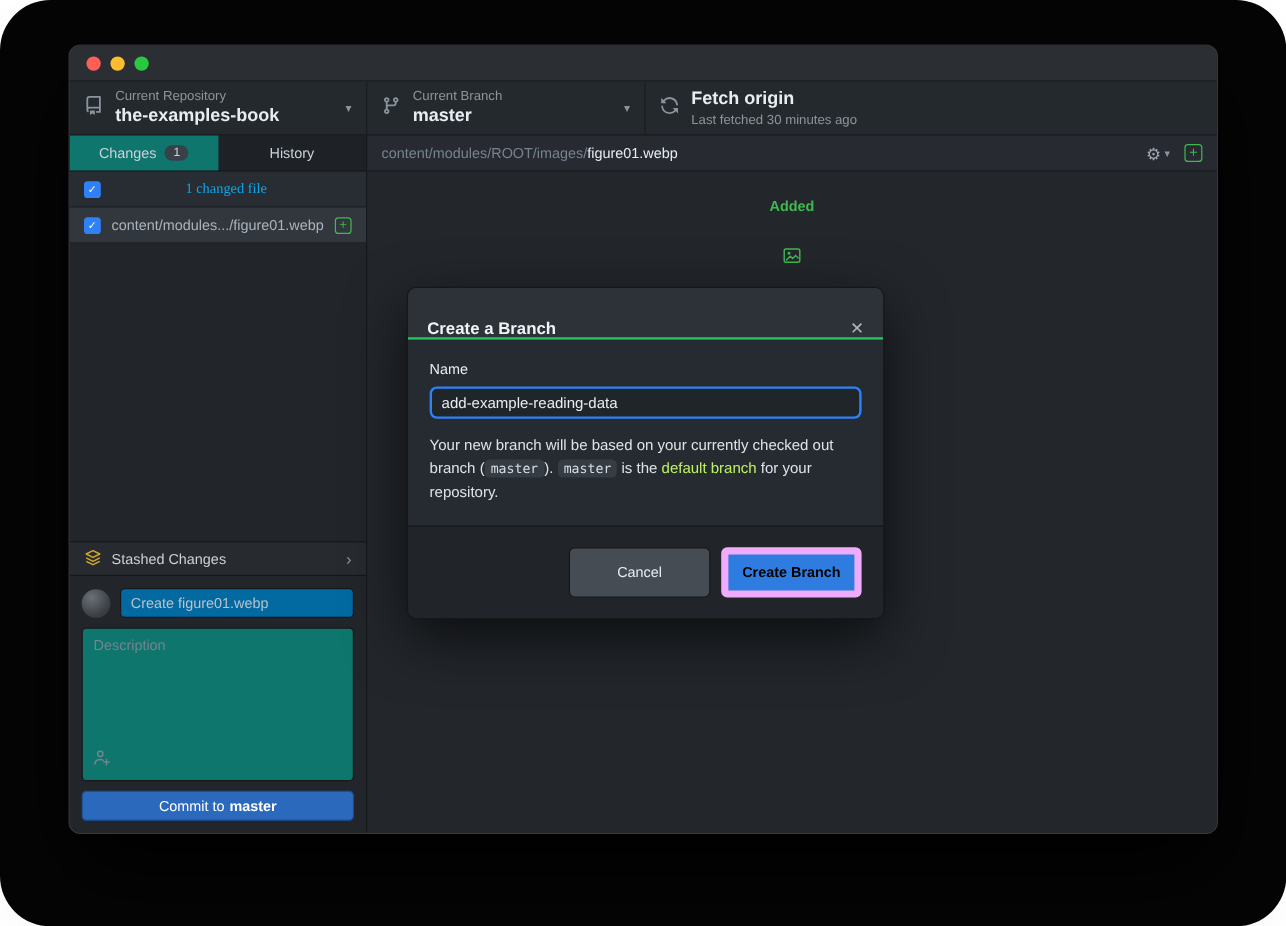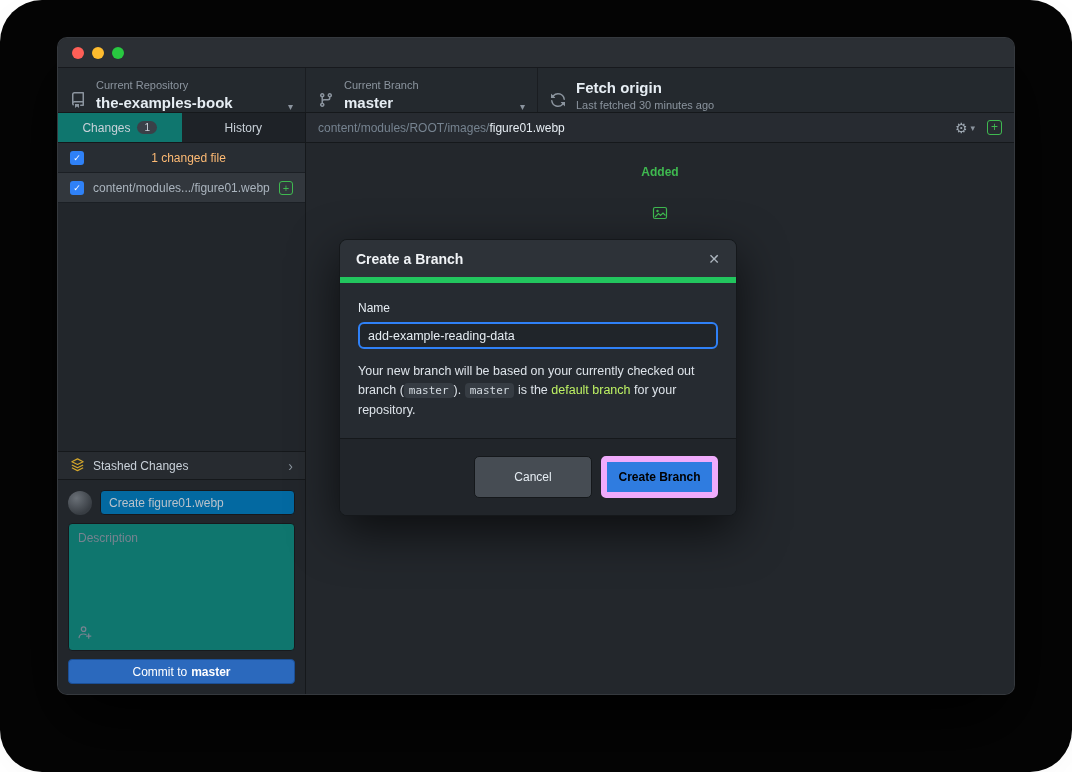--- a/index.html
+++ b/index.html
@@ -11,38 +11,38 @@
             box-shadow:0 30px 70px rgba(0,0,0,.9); display:flex; flex-direction:column; }
 
   
   .titlebar { height:30px; flex:0 0 auto; background:#2b2f34; border-bottom:1px solid #17191d;
               display:flex; align-items:center; padding:0 14px; gap:8px; }
   .light { width:12px; height:12px; border-radius:50%; }
   .light.red { background:#ff5f57; } .light.yellow { background:#febc2e; } .light.green { background:#28c840; }
 
   
   .toolbar { height:45px; flex:0 0 auto; background:#24292e; border-bottom:1px solid #15181b; display:flex; }
-  .tb-section { display:flex; align-items:flex-end; padding:0 12px; gap:10px; border-right:1px solid #1a1d21; cursor:default; }
+  .tb-section { display:flex; align-items:center; padding:0 12px; gap:10px; border-right:1px solid #1a1d21; cursor:default; }
   .tb-repo { width:248px; } .tb-branch { width:232px; } .tb-fetch { flex:1; border-right:none; }
   .tb-text { display:flex; flex-direction:column; line-height:1.3; }
   .tb-label { font-size:11px; color:#8b949e; }
   .tb-value { font-size:15px; color:#e6edf3; font-weight:700; }
   .tb-chevron { margin-left:auto; color:#8b949e; font-size:10px; }
   .octicon { flex:0 0 auto; }
 
   .content-row { flex:1; display:flex; min-height:0; }
 
   
   .sidebar { width:248px; flex:0 0 auto; display:flex; flex-direction:column; background:#22262b; border-right:1px solid #15181b; }
   .tabs { display:flex; height:30px; flex:0 0 auto; background:#1e2227; border-bottom:1px solid #15181b; }
   .tab { flex:1; display:flex; align-items:center; justify-content:center; gap:7px; font-size:12px; color:#c9d1d9; }
   .tab.active { background:#0f766e; }
   .badge { background:#3a4048; color:#cdd5dd; font-size:10px; padding:1px 7px; border-radius:9px; }
   .select-all { height:30px; flex:0 0 auto; background:#282d33; border-bottom:1px solid #1b1f24; display:flex; align-items:center; padding:0 12px; }
-  .select-all .row-label { flex:1; text-align:center; font-size:12px; color:#fdba74; }
+  .select-all .row-label { flex:1; text-align:center; font-size:12px; color:#0ea5e9;font-family:Liberation Serif, serif; }
   .checkbox { width:14px; height:14px; border-radius:3px; background:#2f81f7; color:#fff; font-size:9px;
               display:flex; align-items:center; justify-content:center; flex:0 0 auto; }
   .file-row { height:30px; flex:0 0 auto; background:#32373d; border-bottom:1px solid #1b1f24;
               display:flex; align-items:center; padding:0 12px; gap:9px; }
   .file-name { font-size:12px; color:#aab4be; flex:1; white-space:nowrap; overflow:hidden; }
   .status-square { width:14px; height:14px; border:1px solid #3fb950; color:#3fb950; border-radius:3px;
                    font-size:11px; line-height:12px; text-align:center; flex:0 0 auto; }
   .sidebar-spacer { flex:1; }
   .stashed { height:29px; flex:0 0 auto; background:#272b30; border-top:1px solid #15181b; border-bottom:1px solid #15181b;
              display:flex; align-items:center; gap:8px; padding:0 12px; font-size:12px; color:#c9d1d9; }
@@ -75,22 +75,22 @@
   .small-chev { font-size:9px; color:#8b949e; }
   .plus-square { width:15px; height:15px; border:1px solid #3fb950; border-radius:3px; color:#3fb950;
                  font-size:12px; line-height:13px; text-align:center; }
   .diff-area { flex:1; background:#23272c; display:flex; flex-direction:column; align-items:center;
                padding-top:22px; gap:26px; }
   .added-label { color:#3fb950; font-size:12px; font-weight:700; }
 
   
   .modal { position:absolute; left:281px; top:201px; width:398px; background:#262b31; border-radius:8px;
            border:1px solid #15181b; box-shadow:0 16px 48px rgba(0,0,0,.65); overflow:hidden; }
-  .modal-header { height:43px; background:#2d3238; border-bottom:6px solid #22c55e; display:flex;
-                  align-items:center; padding:0 16px; }
+  .modal-header { height:43px; background:#2d3238; border-bottom:2px solid #22c55e; display:flex;
+                  align-items:flex-end; padding:0 16px; }
   .modal-title { font-size:14px; font-weight:700; color:#f0f3f6; }
   .modal-close { margin-left:auto; color:#adb6bf; font-size:14px; cursor:default; }
   .modal-body { padding:18px; }
   .field-label { font-size:12px; color:#e6edf3; margin-bottom:7px; }
   .name-input { width:100%; height:27px; background:#20252a; border:2px solid #2f81f7; border-radius:6px;
                 color:#e6edf3; font-size:12.5px; padding:0 8px; font-family:inherit; outline:none; }
   .modal-desc { margin-top:13px; font-size:12.5px; color:#dde3e9; line-height:1.55; }
   .code { font-family:"DejaVu Sans Mono", monospace; font-size:11px; background:#363c43; padding:1px 5px;
           border-radius:4px; color:#d5dce2; }
   .link { color:#bef264; cursor:default; }

